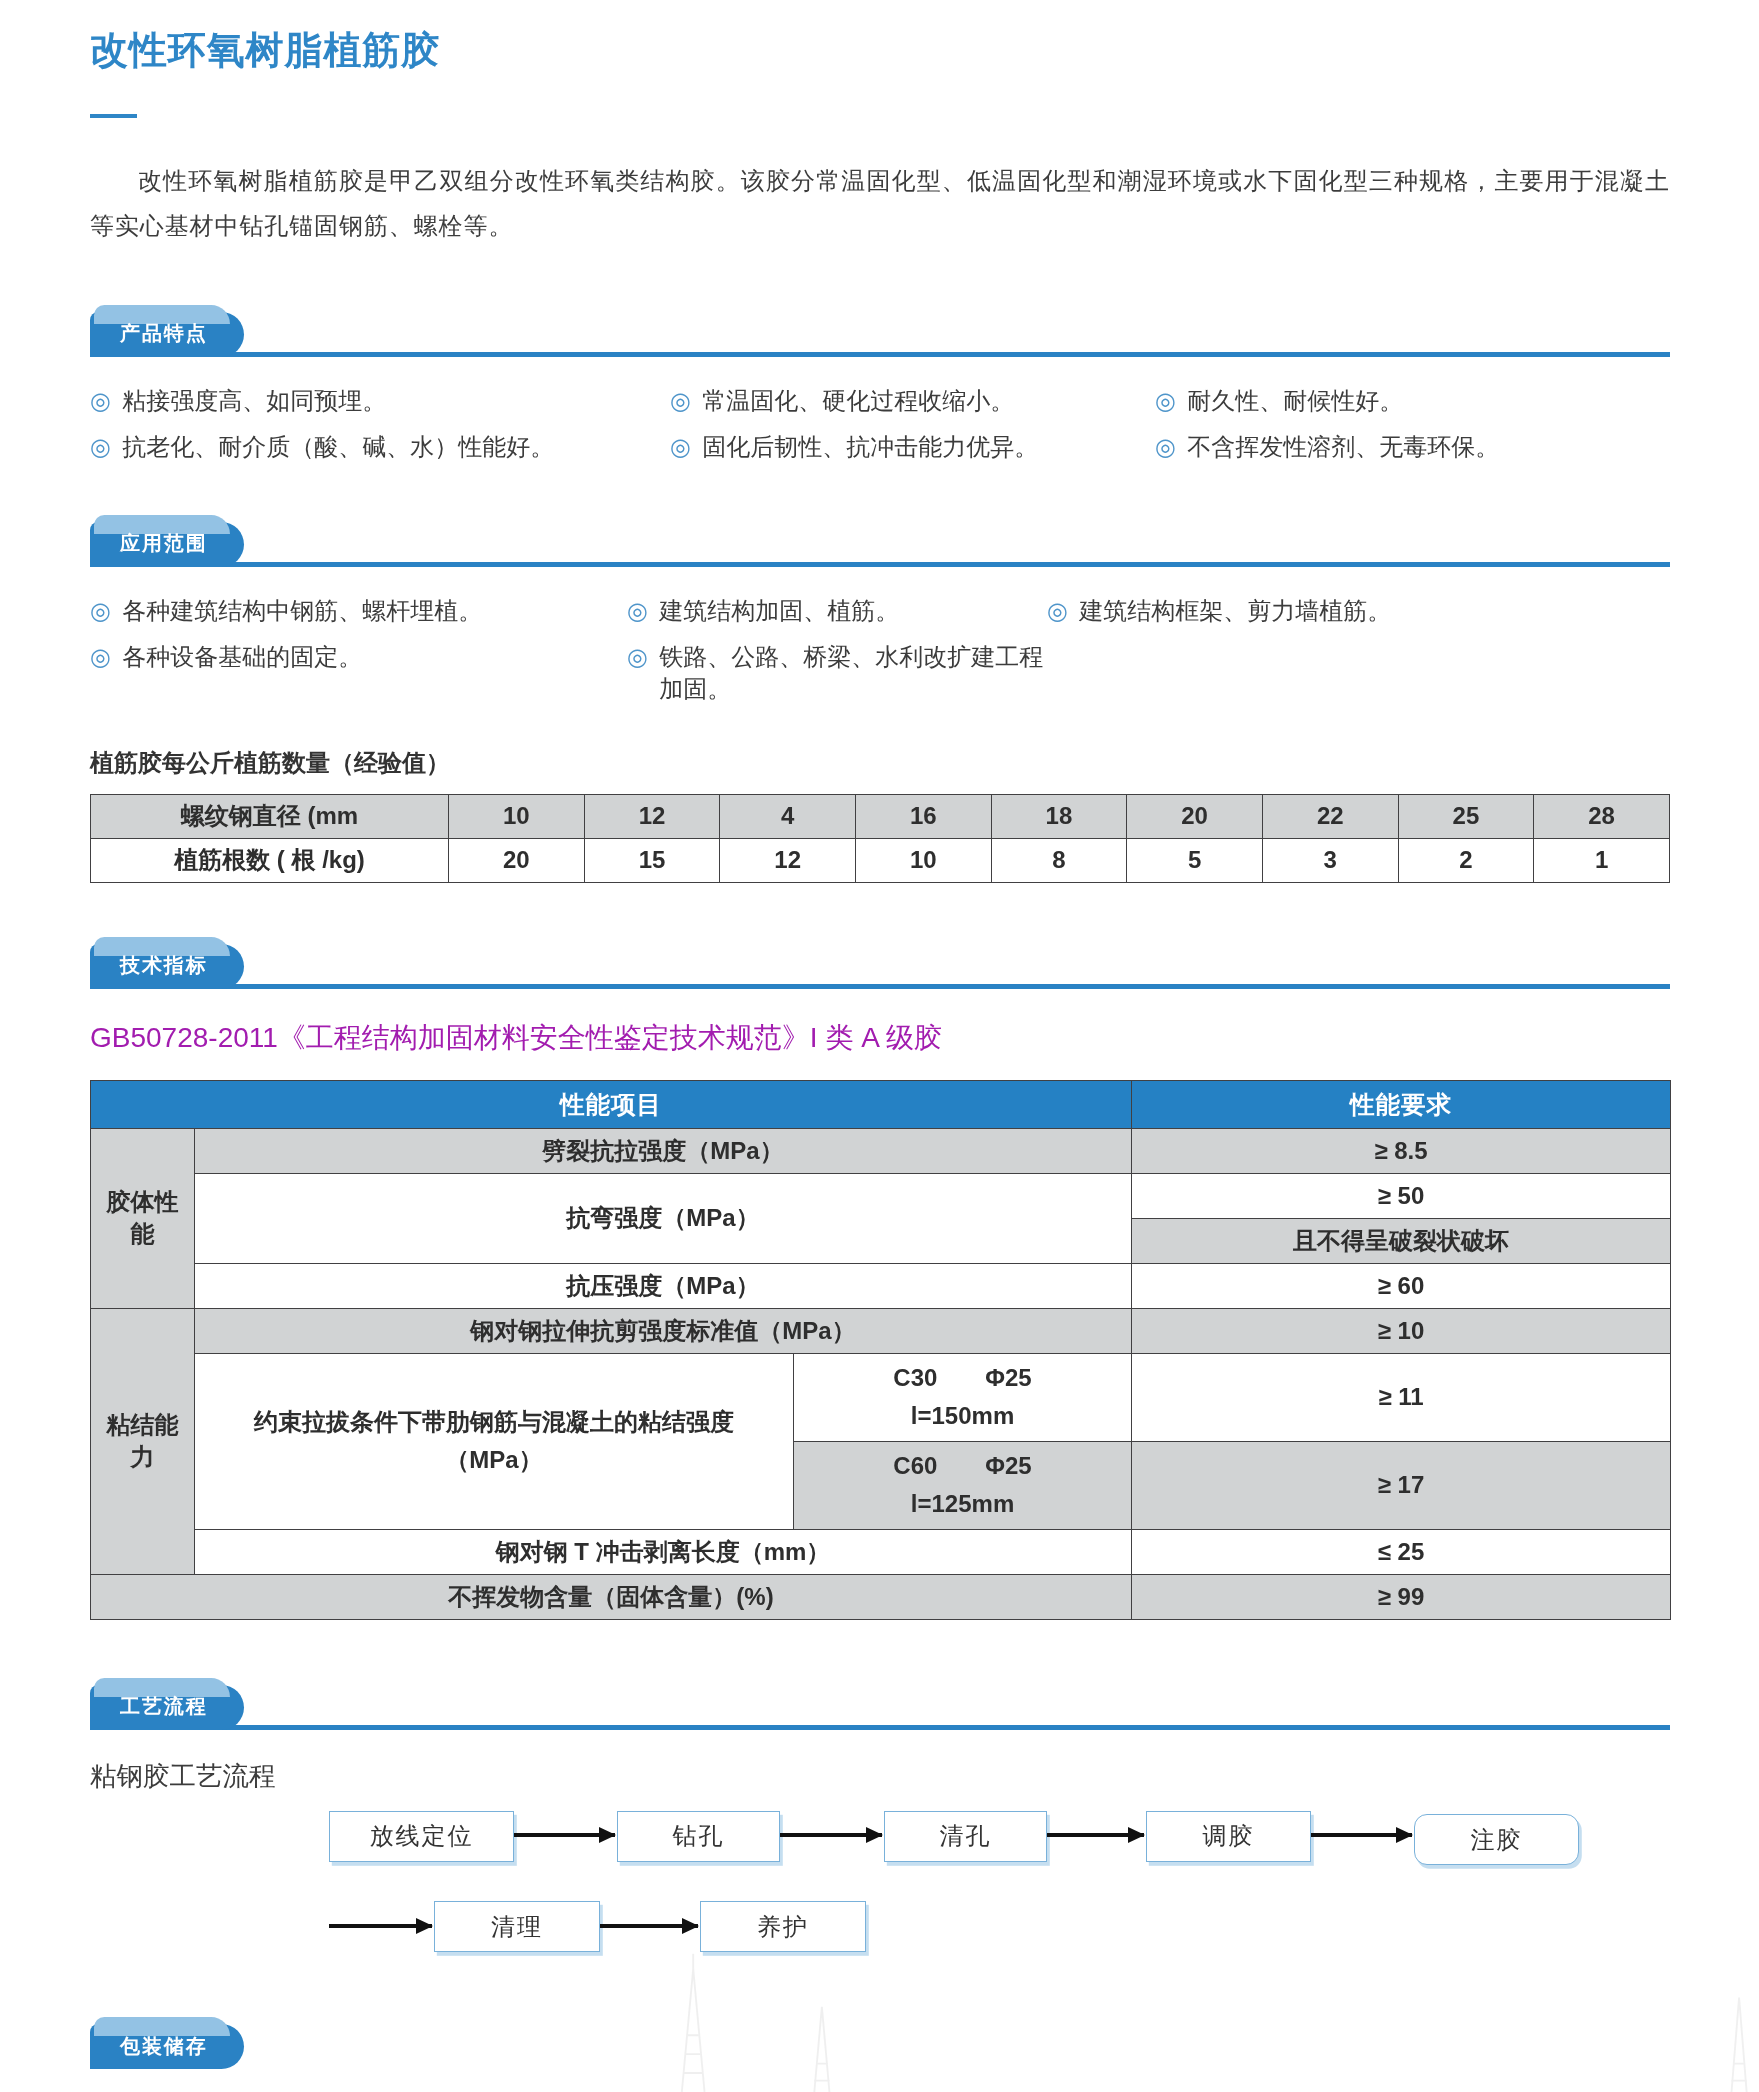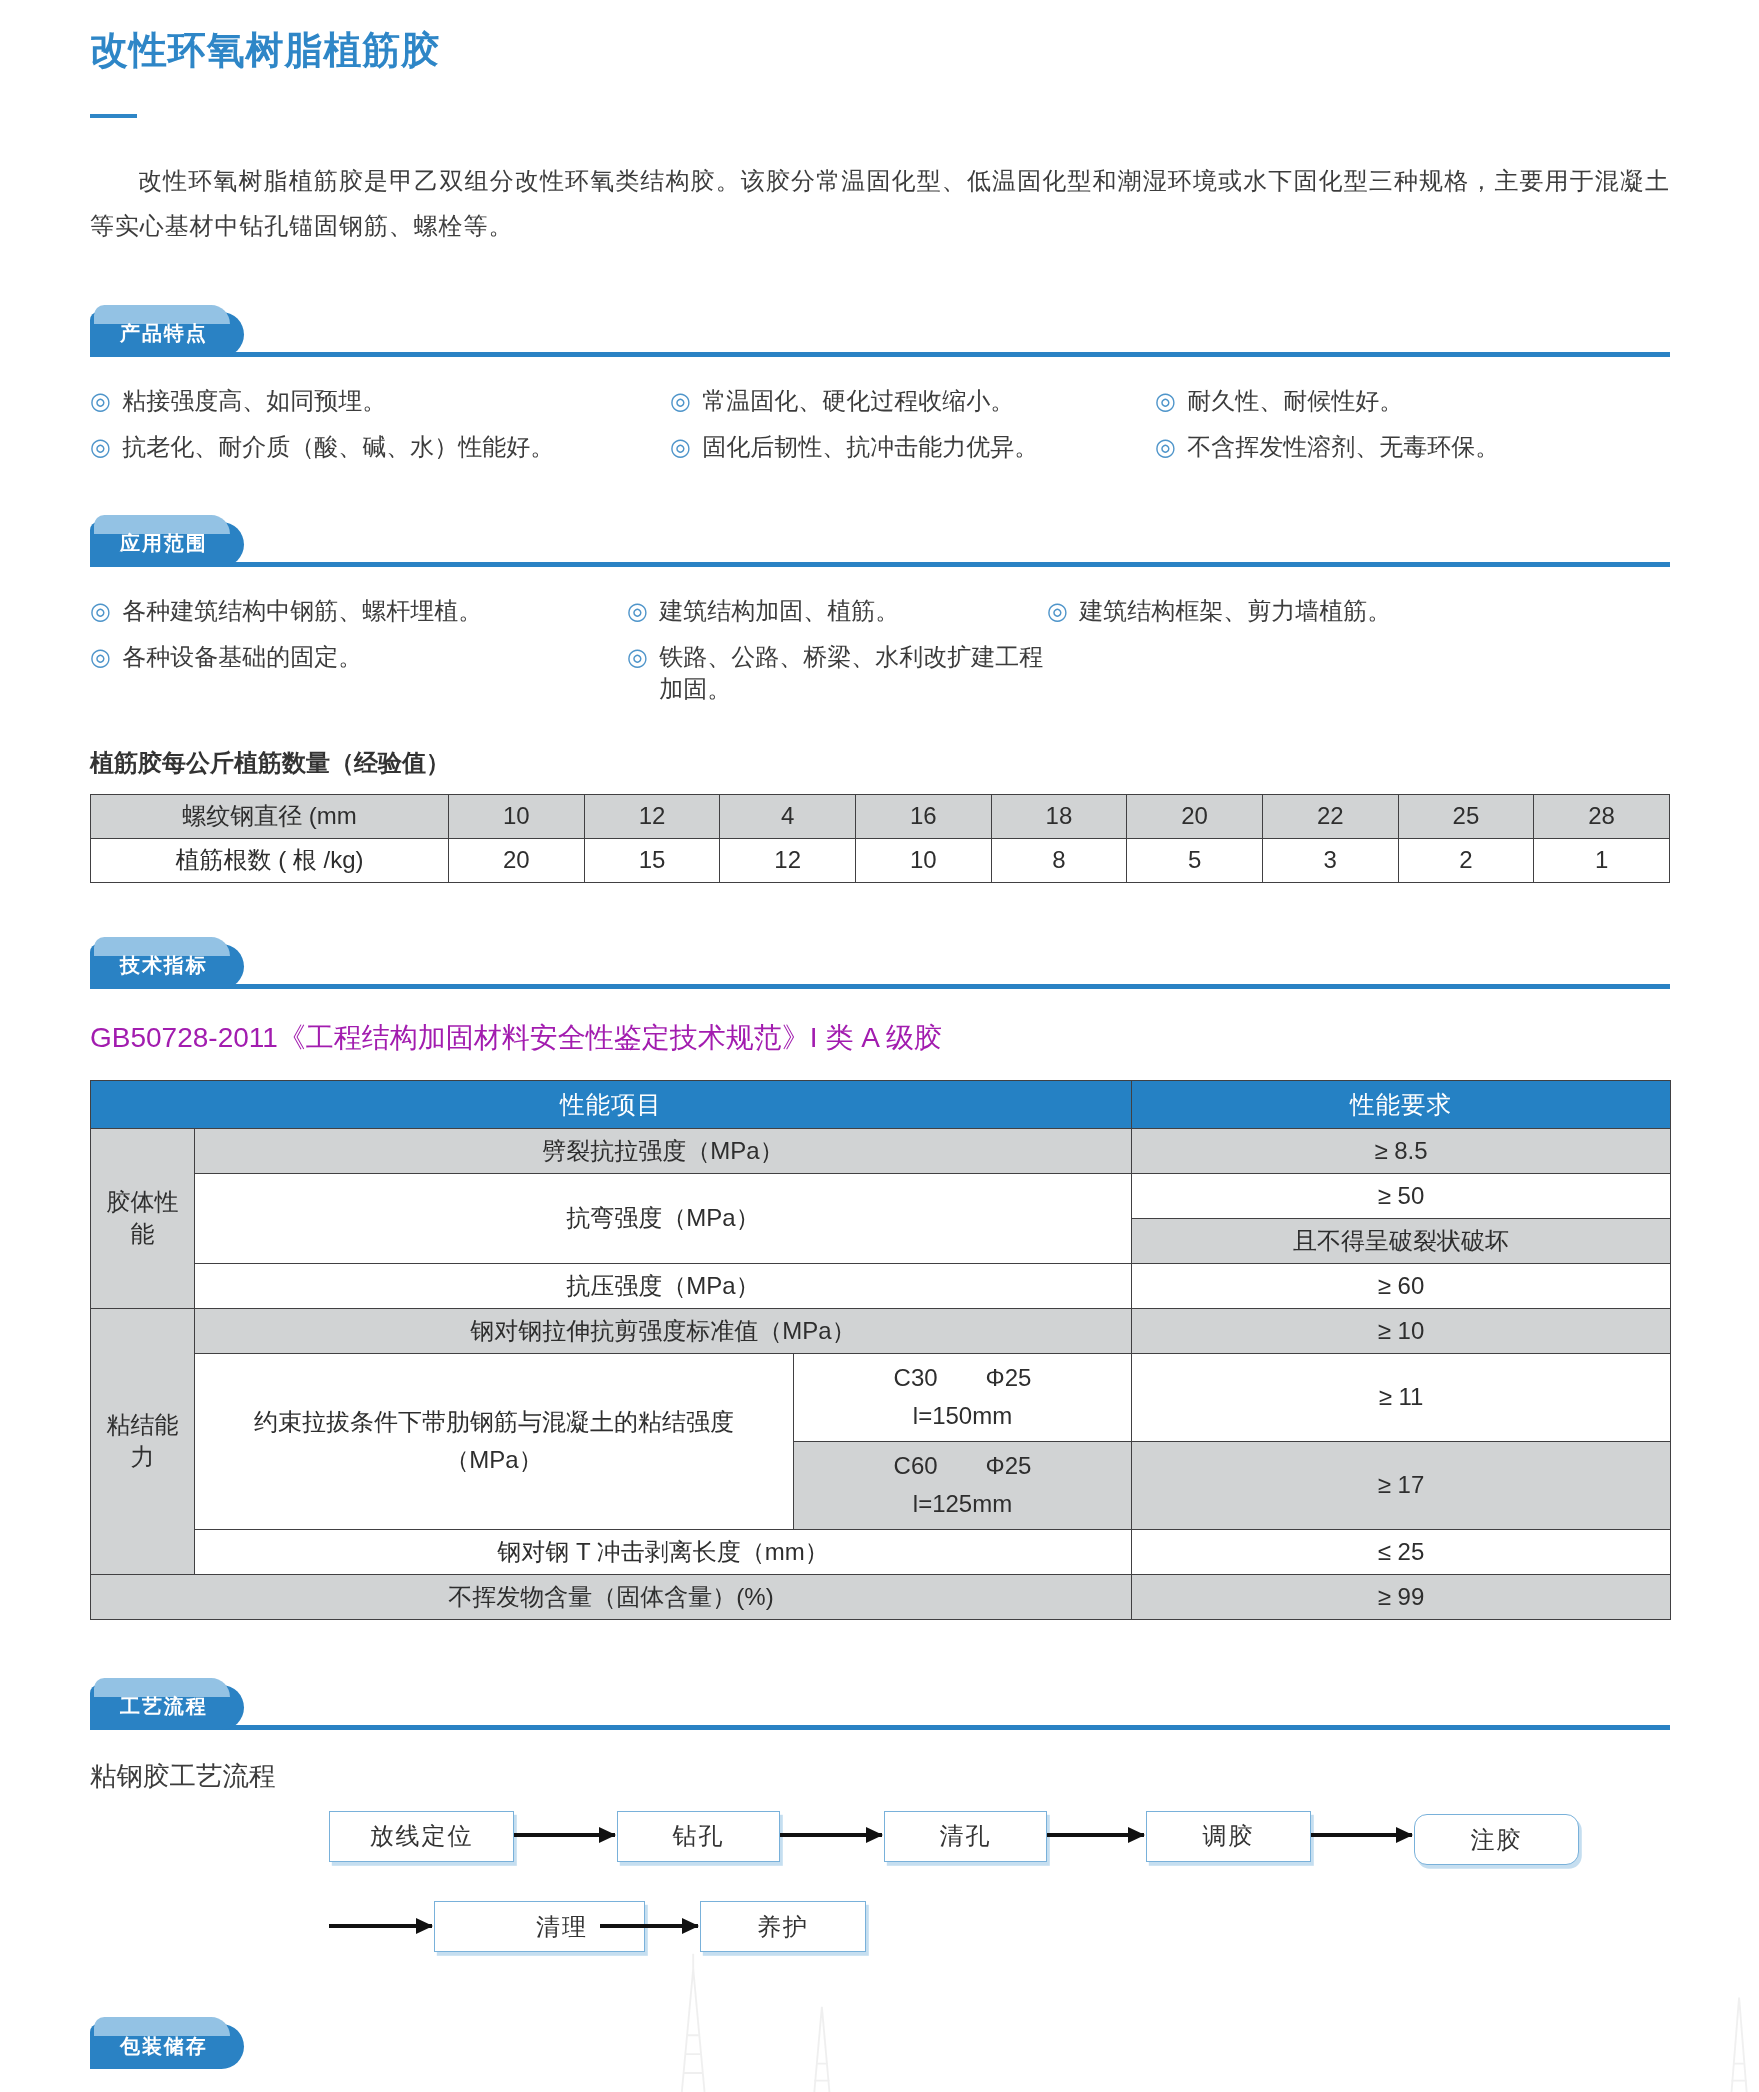--- a/index.html
+++ b/index.html
@@ -33,21 +33,21 @@
   .bullet-item{display:flex;align-items:flex-start;font-size:24px;line-height:32px;color:#3c3c3c;}
   .bullet{color:#4f95ca;margin-right:11.4px;font-size:24px;line-height:32px;}
   .grid-features{margin-top:28px;display:grid;grid-template-columns:580px 485px auto;row-gap:14px;}
   .grid-apps{margin-top:28px;display:grid;grid-template-columns:537px 420px auto;row-gap:14px;}
 
   
   .tbl-caption{margin-top:42px;font-size:24px;font-weight:bold;color:#333;}
   table{border-collapse:collapse;width:100%;table-layout:fixed;}
   td,th{
     border:0.9px solid #414042;border-top-width:1.9px;border-bottom-width:1.9px;
-    font-size:24px;font-weight:normal;color:#2e2e2e;text-align:center;vertical-align:middle;
+    font-size:24px;font-weight:bold;color:#2e2e2e;text-align:center;vertical-align:middle;
     padding:0 5.7px;
   }
   .rebar-table{margin-top:15px;border:1.9px solid #414042;}
   .rebar-table td{height:43px;}
   .gray{background:#d1d3d4;}
   .white{background:#ffffff;}
 
   .gb-subtitle{margin-top:30px;text-align:left;font-size:28px;color:#a21caf;}
   .tech-table{margin-top:23px;border:1.9px solid #414042;}
   .tech-table td{height:44px;}
@@ -263,21 +263,21 @@
     <div class="farrow" style="left:424px;top:30px;width:101px;"></div>
     <div class="fbox" style="left:527px;top:7.6px;width:161px;">钻孔</div>
     <div class="farrow" style="left:690px;top:30px;width:102px;"></div>
     <div class="fbox" style="left:794px;top:7.6px;width:161px;">清孔</div>
     <div class="farrow" style="left:957px;top:30px;width:97px;"></div>
     <div class="fbox" style="left:1056px;top:7.6px;width:163px;">调胶</div>
     <div class="farrow" style="left:1221px;top:30px;width:101px;"></div>
     <div class="fbox" style="left:1324px;top:11px;width:163px;border-radius:13px;">注胶</div>
 
     <div class="farrow" style="left:239px;top:121px;width:103px;"></div>
-    <div class="fbox" style="left:344px;top:98px;width:164px;padding-left:45px;">清理</div>
+    <div class="fbox" style="left:344px;top:98px;width:164px;">清理</div>
     <div class="farrow" style="left:510px;top:121px;width:98px;"></div>
     <div class="fbox" style="left:610px;top:98px;width:164px;">养护</div>
   </div>
 
   <div class="sec" style="margin-top:45px;">
 
     <div class="badge">包装储存</div>
   </div>
 
 </div>

